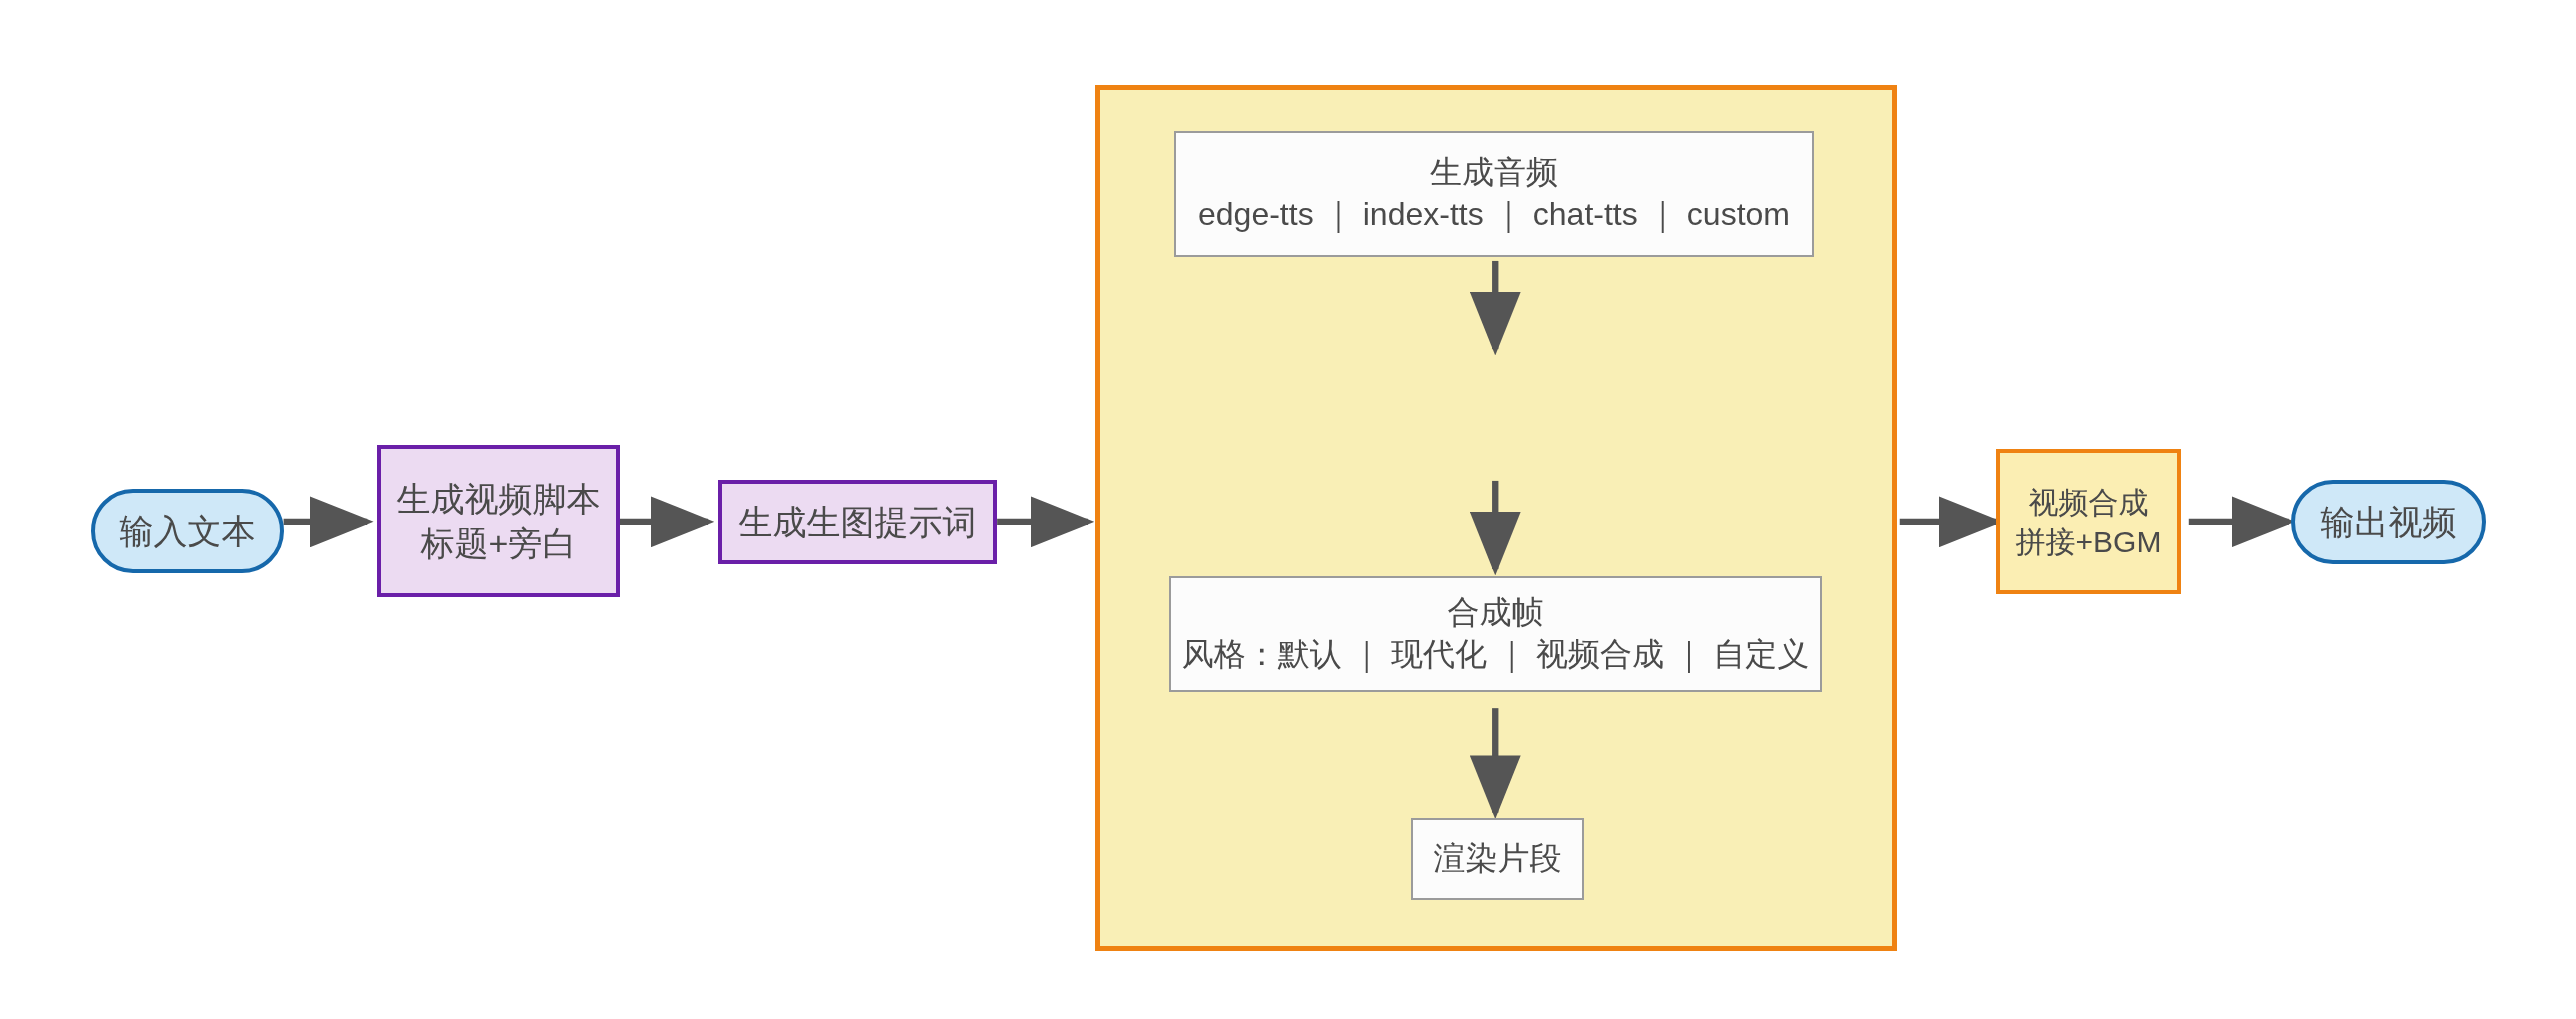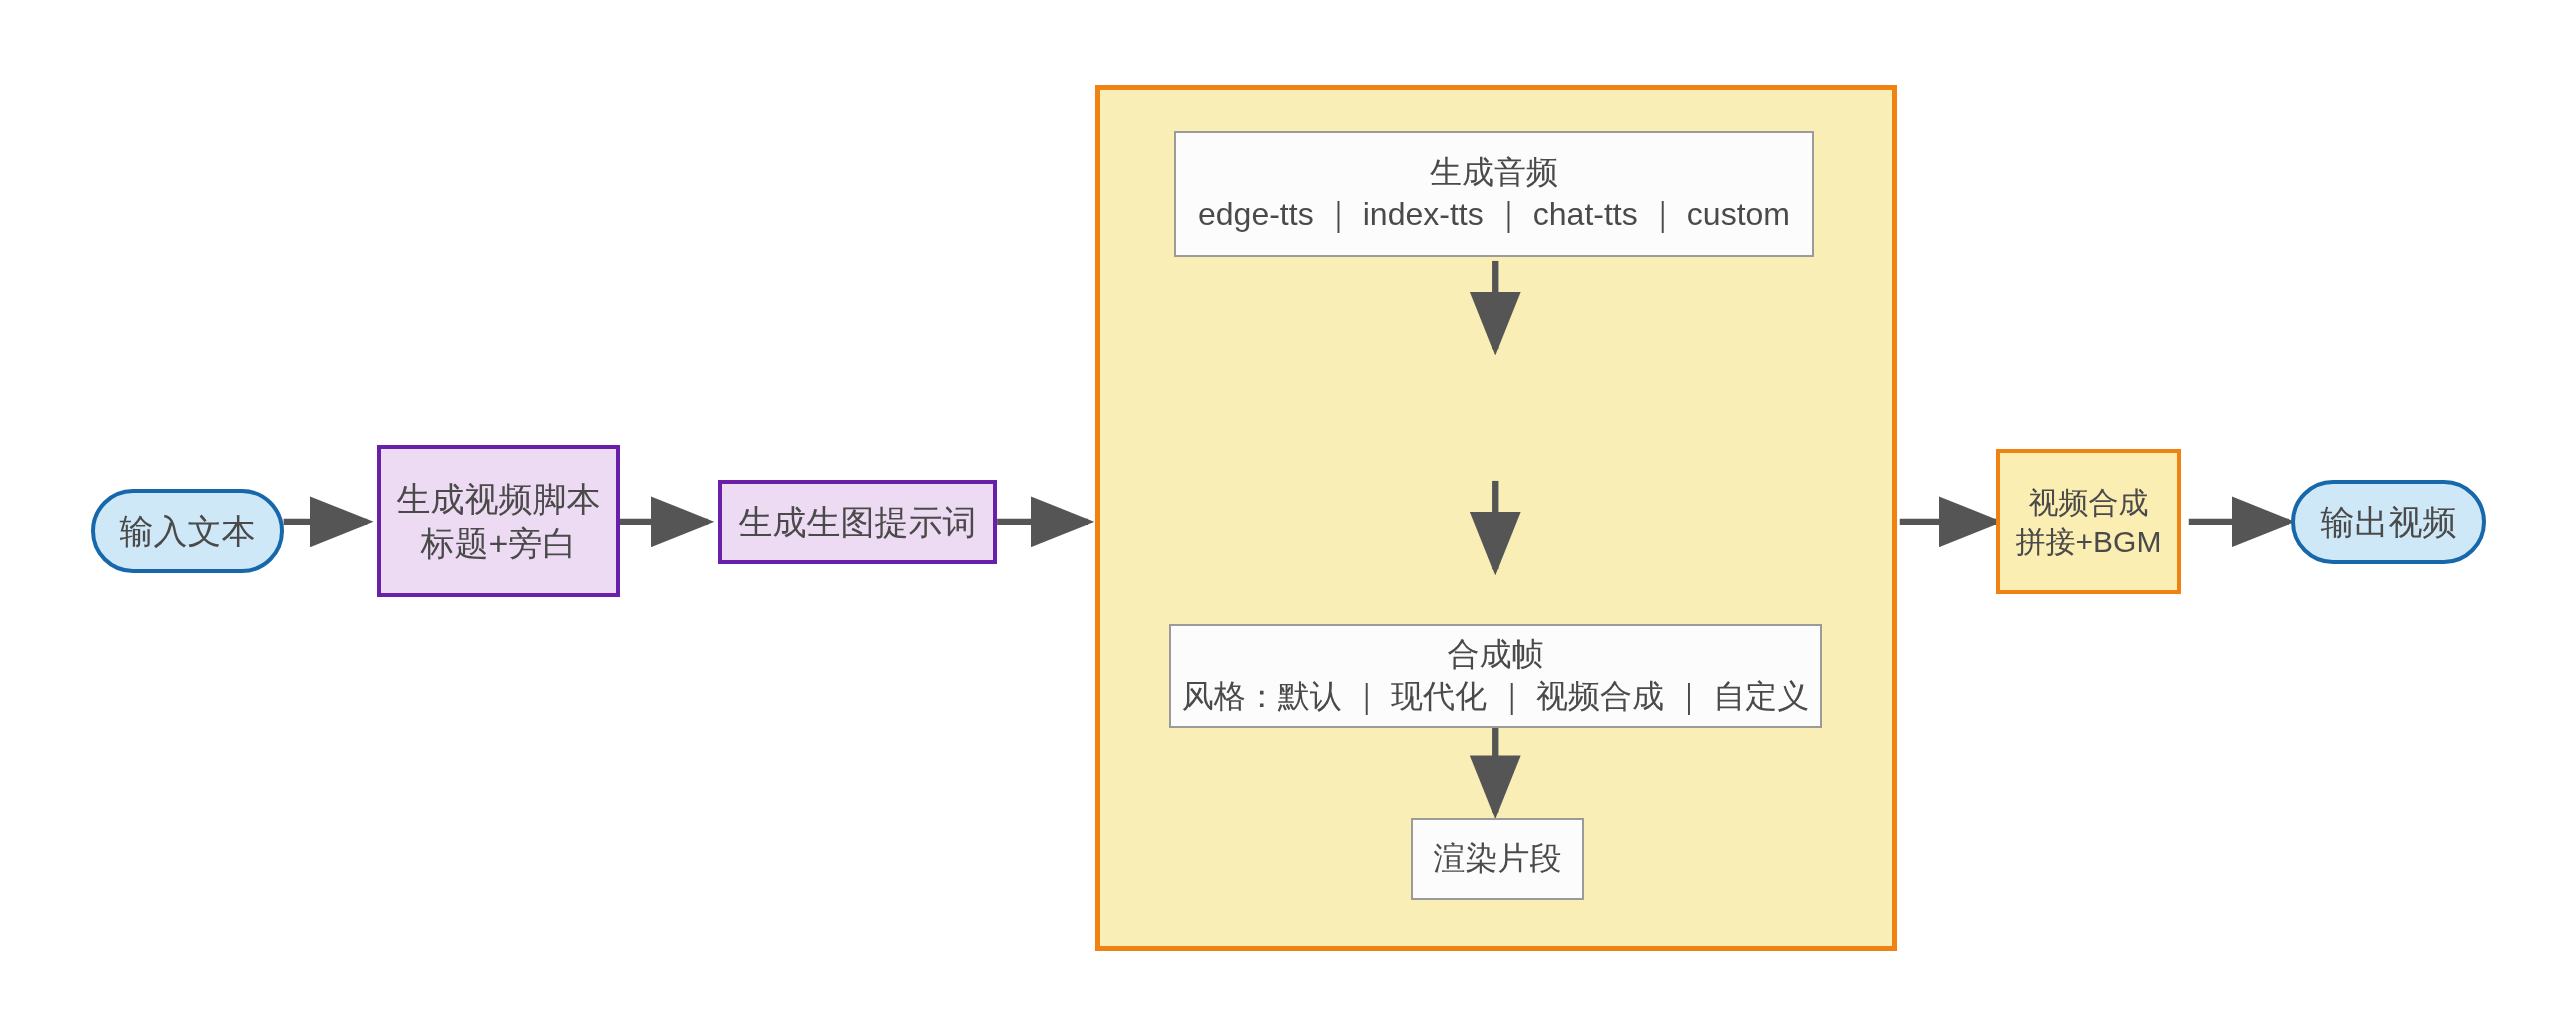--- a/index.html
+++ b/index.html
@@ -123,21 +123,21 @@
   <div class="node purple" style="left:718px; top:480px; width:279px; height:84px;">
     <span class="line1">生成生图提示词</span>
   </div>
 
   <div class="node plain" style="left:1174px; top:131px; width:640px; height:126px;">
     <span class="line1">生成音频</span>
     <span class="line2">edge-tts ｜ index-tts ｜ chat-tts ｜ custom</span>
   </div>
 
 
-  <div class="node plain" style="left:1169px; top:576px; width:653px; height:104px;margin-top:48px;">
+  <div class="node plain" style="left:1169px; top:576px; width:653px; height:116px;">
     <span class="line1">合成帧</span>
     <span class="line2">风格：默认 ｜ 现代化 ｜ 视频合成 ｜ 自定义</span>
   </div>
 
   <div class="node plain" style="left:1411px; top:818px; width:173px; height:82px;">
     <span class="line1">渲染片段</span>
   </div>
 
   <div class="node orange" style="left:1996px; top:449px; width:185px; height:145px;">
     <span class="line1">视频合成</span>

